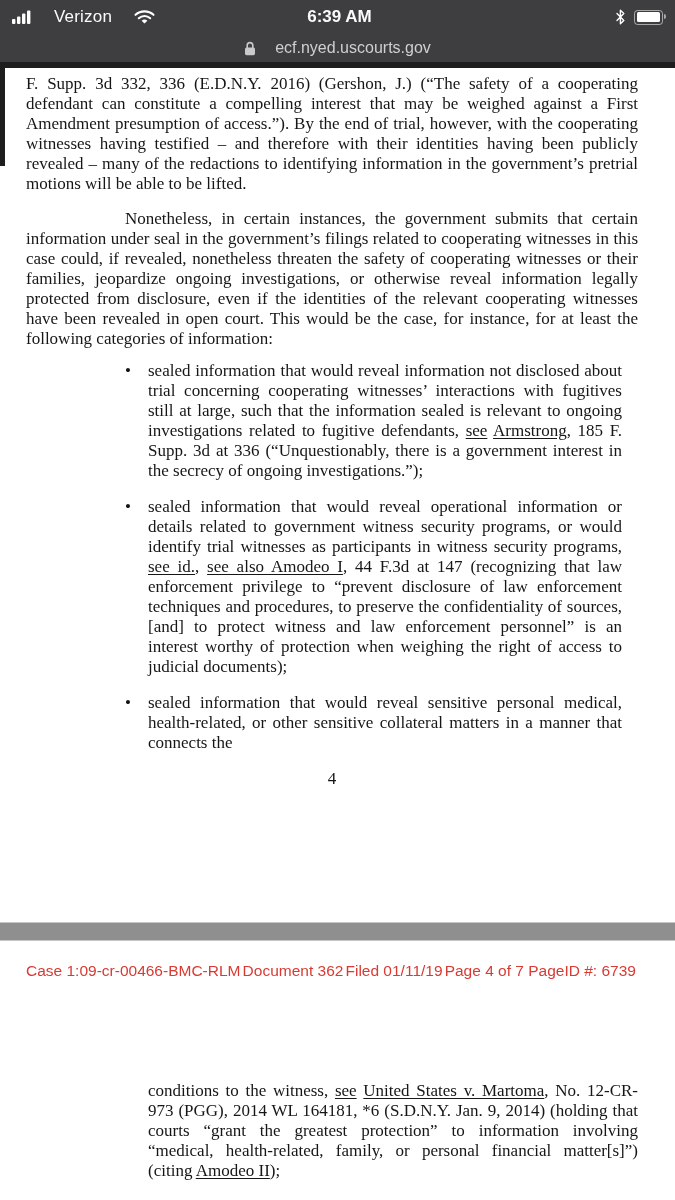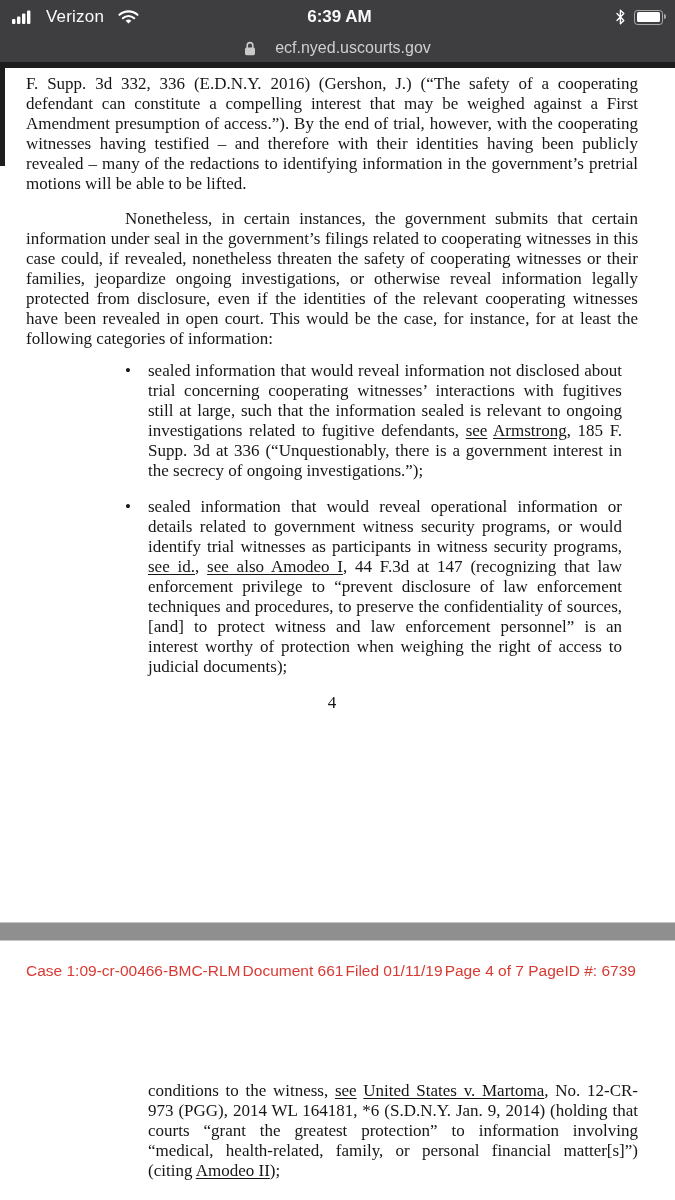--- a/index.html
+++ b/index.html
@@ -7,21 +7,21 @@
     position:relative;width:675px;height:1200px;margin:0 auto;
     background:#fff;overflow:hidden;
     font-family:"Liberation Serif", serif;color:var(--text,#161616);
   }
   
   .statusbar{
     height:34px;background:var(--chrome,#3e3e40);position:relative;
     display:flex;align-items:center;padding:0 12px;
     font-family:"Liberation Sans", sans-serif;color:#fafafa;
   }
-  .sb-left{display:flex;align-items:center;gap:14px;z-index:2;}
+  .sb-left{display:flex;align-items:center;gap:22px;z-index:2;}
   .carrier{font-size:17px;letter-spacing:.2px;}
   .sb-time{
     position:absolute;left:4px;right:0;top:0;height:34px;
     display:flex;align-items:center;justify-content:center;
     font-size:17px;font-weight:700;z-index:1;
   }
   .sb-right{margin-left:auto;display:flex;align-items:center;gap:8px;z-index:2;}
   .battery{position:relative;width:27px;height:13px;border:1px solid rgba(255,255,255,.55);border-radius:3.5px;}
   .battery .fill{position:absolute;left:1.5px;top:1.5px;bottom:1.5px;width:86%;background:#fff;border-radius:1.5px;}
   .battery .tip{position:absolute;right:-4px;top:3.5px;width:2.5px;height:5px;background:rgba(255,255,255,.55);border-radius:0 2px 2px 0;}
@@ -116,30 +116,31 @@
     <div class="page4">
       <p class="para">F. Supp. 3d 332, 336 (E.D.N.Y. 2016) (Gershon, J.) (“The safety of a cooperating defendant can constitute a compelling interest that may be weighed against a First Amendment presumption of access.”). By the end of trial, however, with the cooperating witnesses having testified – and therefore with their identities having been publicly revealed – many of the redactions to identifying information in the government’s pretrial motions will be able to be lifted.</p>
       <p class="para indent">Nonetheless, in certain instances, the government submits that certain information under seal in the government’s filings related to cooperating witnesses in this case could, if revealed, nonetheless threaten the safety of cooperating witnesses or their families, jeopardize ongoing investigations, or otherwise reveal information legally protected from disclosure, even if the identities of the relevant cooperating witnesses have been revealed in open court.  This would be the case, for instance, for at least the following categories of information:</p>
       <ul class="bullets">
 
           <li><span><span>sealed information that would reveal information not disclosed about trial concerning cooperating witnesses’ interactions with fugitives still at large, such that the information sealed is relevant to ongoing investigations related to fugitive defendants, </span><span class="u">see</span><span> </span><span class="u">Armstrong</span><span>, 185 F. Supp. 3d at 336 (“Unquestionably, there is a government interest in the secrecy of ongoing investigations.”);</span></span></li>
 
           <li><span><span>sealed information that would reveal operational information or details related to government witness security programs, or would identify trial witnesses as participants in witness security programs, </span><span class="u">see id.</span><span>, </span><span class="u">see also Amodeo I</span><span>, 44 F.3d at 147 (recognizing that law enforcement privilege to “prevent disclosure of law enforcement techniques and procedures, to preserve the confidentiality of sources, [and] to protect witness and law enforcement personnel” is an interest worthy of protection when weighing the right of access to judicial documents);</span></span></li>
 
 
+          <li><span><span>sealed information that would reveal sensitive personal medical, health-related, or other sensitive collateral matters in a manner that connects the</span></span></li>
         </ul>
       <div class="pagenum">4</div>
     </div>
 
     <div class="page-sep"></div>
 
     <div class="page5">
       <div class="stamp">
         <span>Case 1:09-cr-00466-BMC-RLM</span>
-        <span>Document 661</span>
+        <span>Document 362</span>
         <span>Filed 01/11/19</span>
         <span>Page 4 of 7 PageID #: 6739</span>
       </div>
       <p class="cont"><span>conditions to the witness, </span><span class="u">see</span><span> </span><span class="u">United States v. Martoma</span><span>, No. 12-CR-973 (PGG), 2014 WL 164181, *6 (S.D.N.Y. Jan. 9, 2014) (holding that courts “grant the greatest protection” to information involving “medical, health-related, family, or personal financial matter[s]”) (citing </span><span class="u">Amodeo II</span><span>);</span></p>
 
     </div>
   </div>
 
 </div>
 

